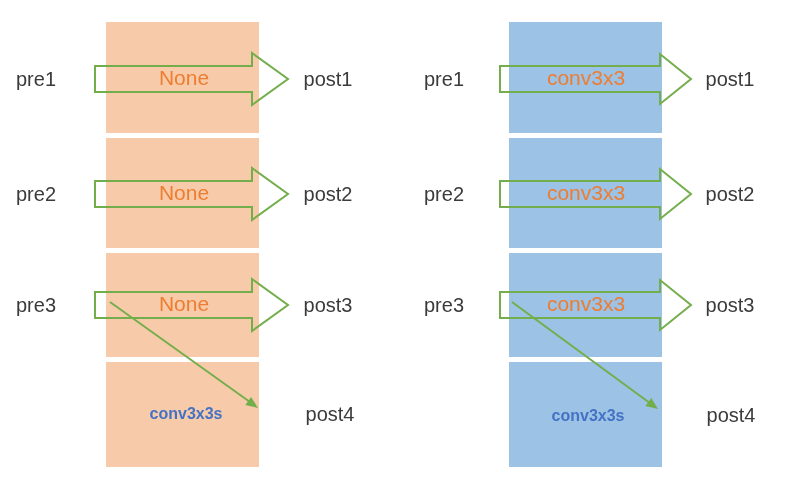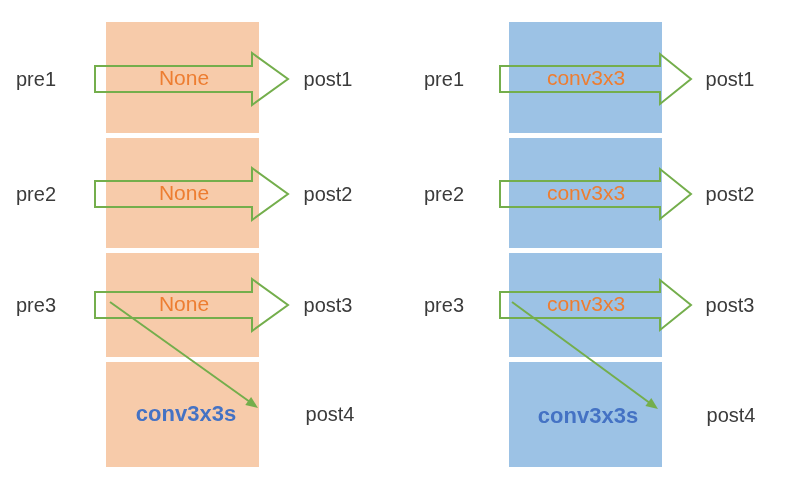--- a/index.html
+++ b/index.html
@@ -60,21 +60,21 @@
     z-index: 4;
     font-size: 20px;
     color: var(--label-dark, #3B3B3B);
   }
   .op {
     font-size: 21px;
     font-weight: normal;
     color: var(--op-orange, #ED7D31);
   }
   .skip-lbl {
-    font-size: 22px;
+    font-size: 16px;
     font-weight: bold;
     color: var(--skip-blue, #4472C4);
   }
 </style>
 </head>
 <body>
 
 <div id="canvas">
 
   <div class="block block-left"></div>

